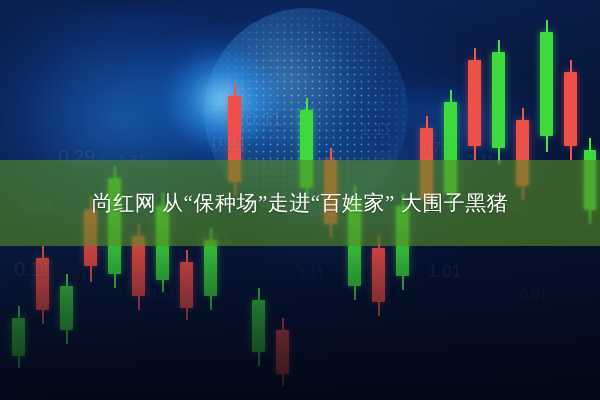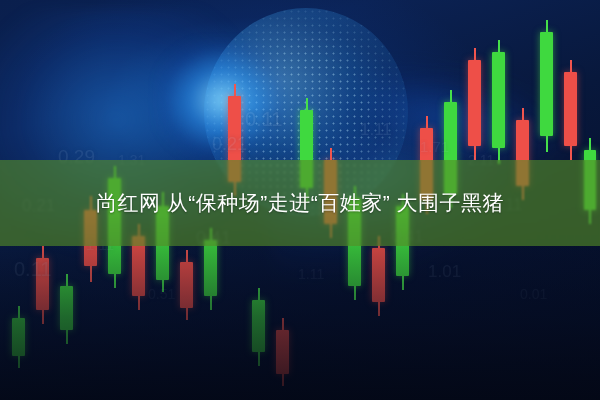--- a/index.html
+++ b/index.html
@@ -148,21 +148,21 @@
     display: flex;
     align-items: center;
     justify-content: center;
   }
   .title-text {
     width: 100%;
     text-align: center;
     color: #ffffff;
     font-size: 21px;
     line-height: 36px;
-    font-family: Liberation Sans, sans-serif;
+    font-family: Liberation Serif, serif;
     letter-spacing: 0.5px;
     padding: 0 4px;
     box-sizing: border-box;
     text-shadow: 0 1px 2px rgba(0,0,0,0.35);
   }
 </style>
 </head>
 <body>
 
 <div class="stage">

